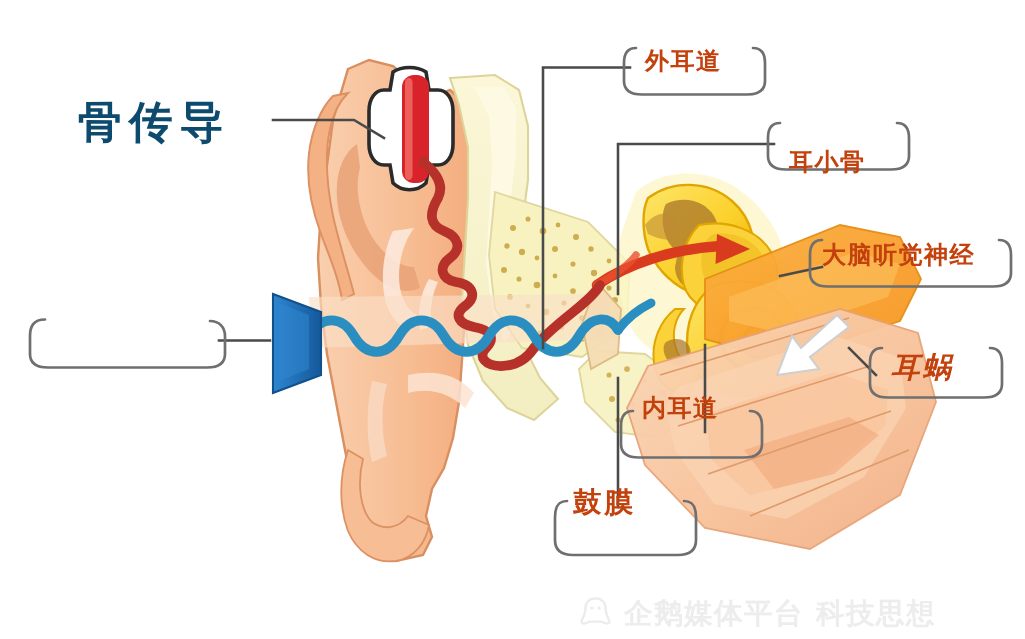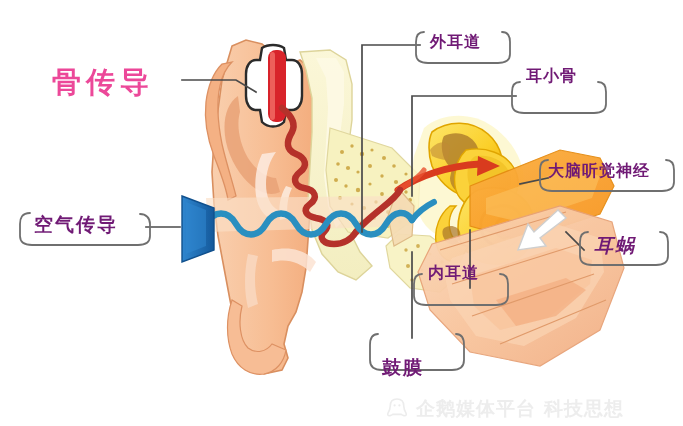--- a/index.html
+++ b/index.html
@@ -8,28 +8,28 @@
     background:#ffffff;
     font-family:"Liberation Sans","DejaVu Sans",sans-serif;
     overflow:hidden;
     position:relative;
   }
   #stage{position:absolute;left:0;top:0;width:683px;height:426px;}
   #art{position:absolute;left:0;top:0;width:683px;height:426px;}
 
   .label{
     position:absolute;
-    color:#701a75;
+    color:#c2410c;
     white-space:nowrap;
     line-height:1;
     font-weight:bold;
   }
   .lbl-sm{font-size:16px;letter-spacing:1px;}
   .lbl-md{font-size:19px;letter-spacing:2px;}
-  .lbl-lg{font-size:29px;letter-spacing:5px;color:#ec4899;}
+  .lbl-lg{font-size:29px;letter-spacing:5px;color:#0c4a6e;}
 
   .wm{
     position:absolute;
     left:386px;top:396px;
     display:flex;align-items:center;gap:8px;
     color:#efefef;
     font-size:19px;
     letter-spacing:1px;
     font-weight:bold;
     pointer-events:none;
@@ -312,33 +312,32 @@
       <path d="M422 274 C416 274 414 278 414 284 L414 296 C414 302 418 305 426 305
                L496 305 C504 305 508 302 508 296 L508 284 C508 278 506 274 500 274"></path>
 
       <path d="M378 334 C372 334 370 338 370 345 L370 360 C370 367 374 370 382 370
                L452 370 C460 370 464 367 464 360 L464 345 C464 338 462 334 456 334"></path>
     </g>
   </svg>
 
   <div class="label lbl-lg" style="left:52px;top:68px;">骨传导</div>
 
-  <div class="label lbl-md" style="left:34px;top:215px;">空气传导</div>
 
   <div class="label lbl-sm" style="left:430px;top:34px;">外耳道</div>
 
-  <div class="label lbl-sm" style="left:526px;top:68px;">耳小骨</div>
+  <div class="label lbl-sm" style="left:526px;top:101px;">耳小骨</div>
 
   <div class="label lbl-sm" style="left:548px;top:163px;text-align:right;">大脑听觉神经</div>
 
   <div class="label lbl-md" style="left:594px;top:236px;font-style:italic;">耳蜗</div>
 
   <div class="label lbl-sm" style="left:428px;top:265px;">内耳道</div>
 
-  <div class="label lbl-md" style="left:382px;top:358px;">鼓膜</div>
+  <div class="label lbl-md" style="left:382px;top:326px;">鼓膜</div>
 
   <div class="wm">
     <svg width="22" height="24" viewBox="0 0 22 24">
       <path d="M11 2 C6.6 2 4.2 5 4.2 9.2 C4.2 12 3 14.4 2 16.2
                C1.2 17.8 2.2 19 4 18.6 C5 18.4 6 18 6.8 17.4
                L15.2 17.4 C16 18 17 18.4 18 18.6 C19.8 19 20.8 17.8 20 16.2
                C19 14.4 17.8 12 17.8 9.2 C17.8 5 15.4 2 11 2 Z" fill="none" stroke="#ececec" stroke-width="1.6"></path>
       <circle cx="8.6" cy="8.4" r="1.1" fill="#ececec"></circle>
       <circle cx="13.4" cy="8.4" r="1.1" fill="#ececec"></circle>
     </svg>

